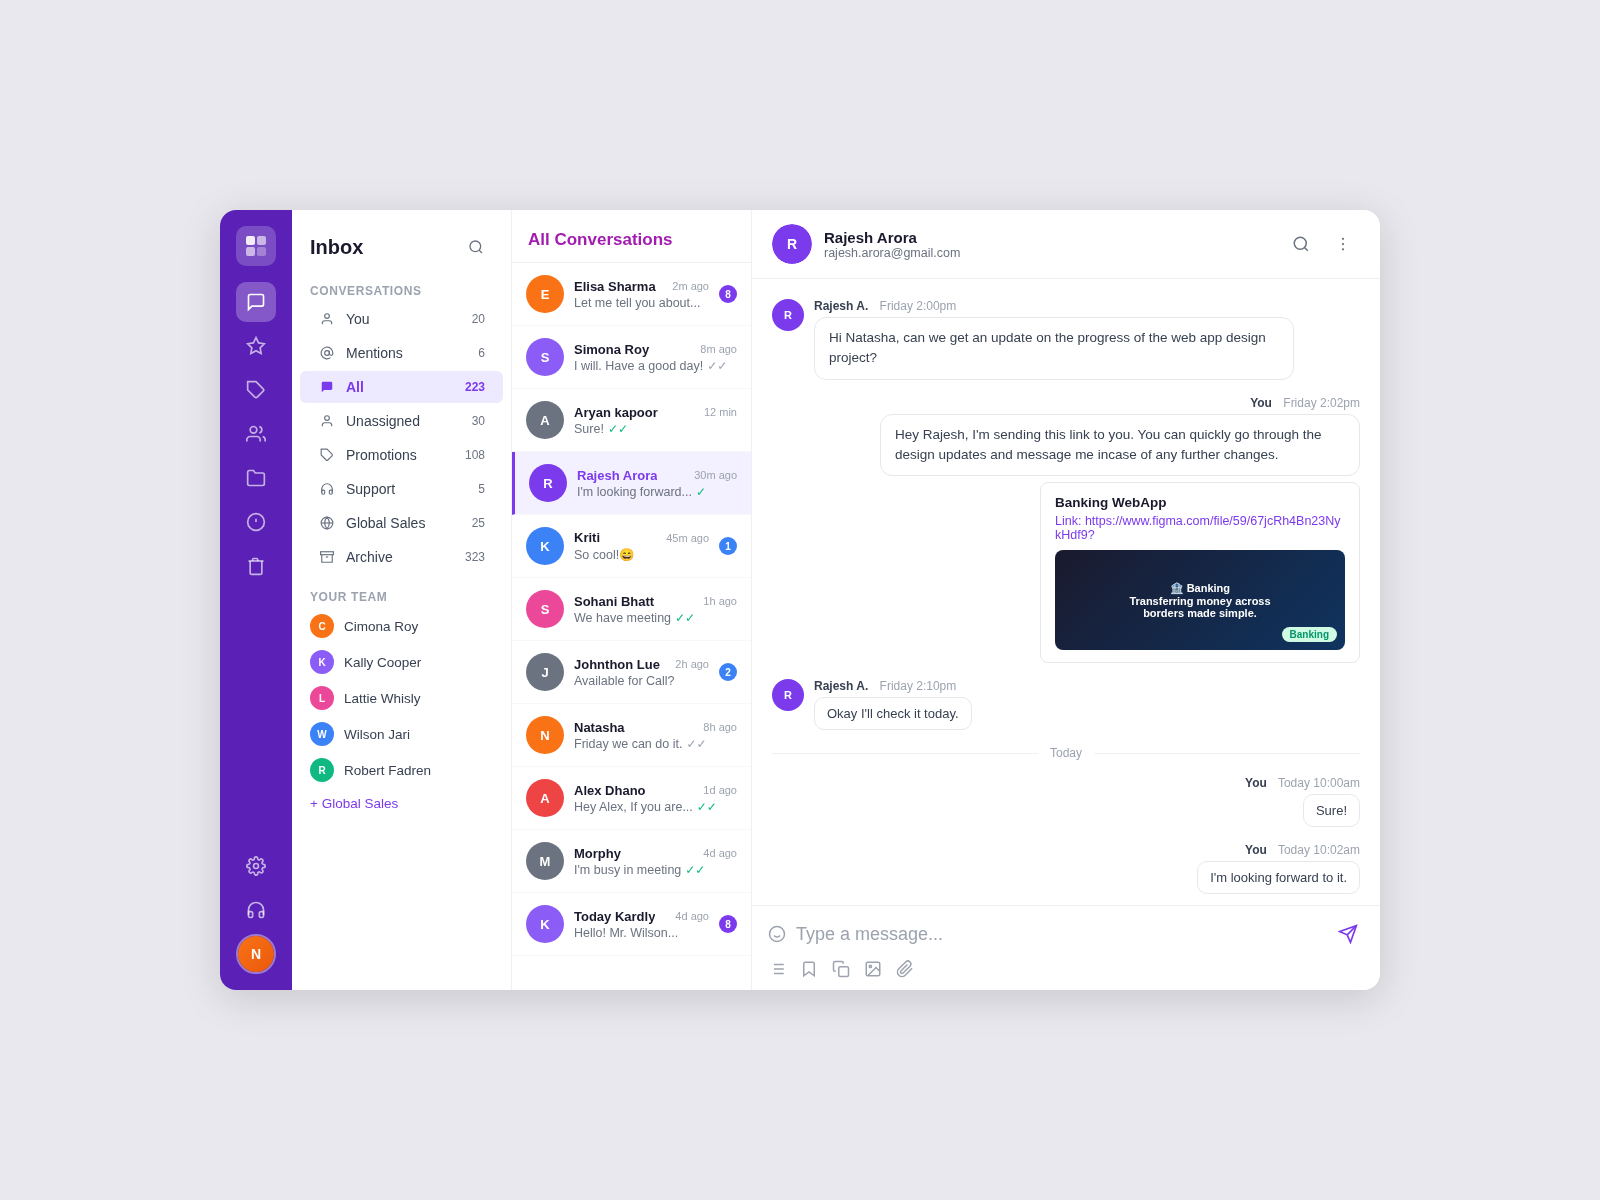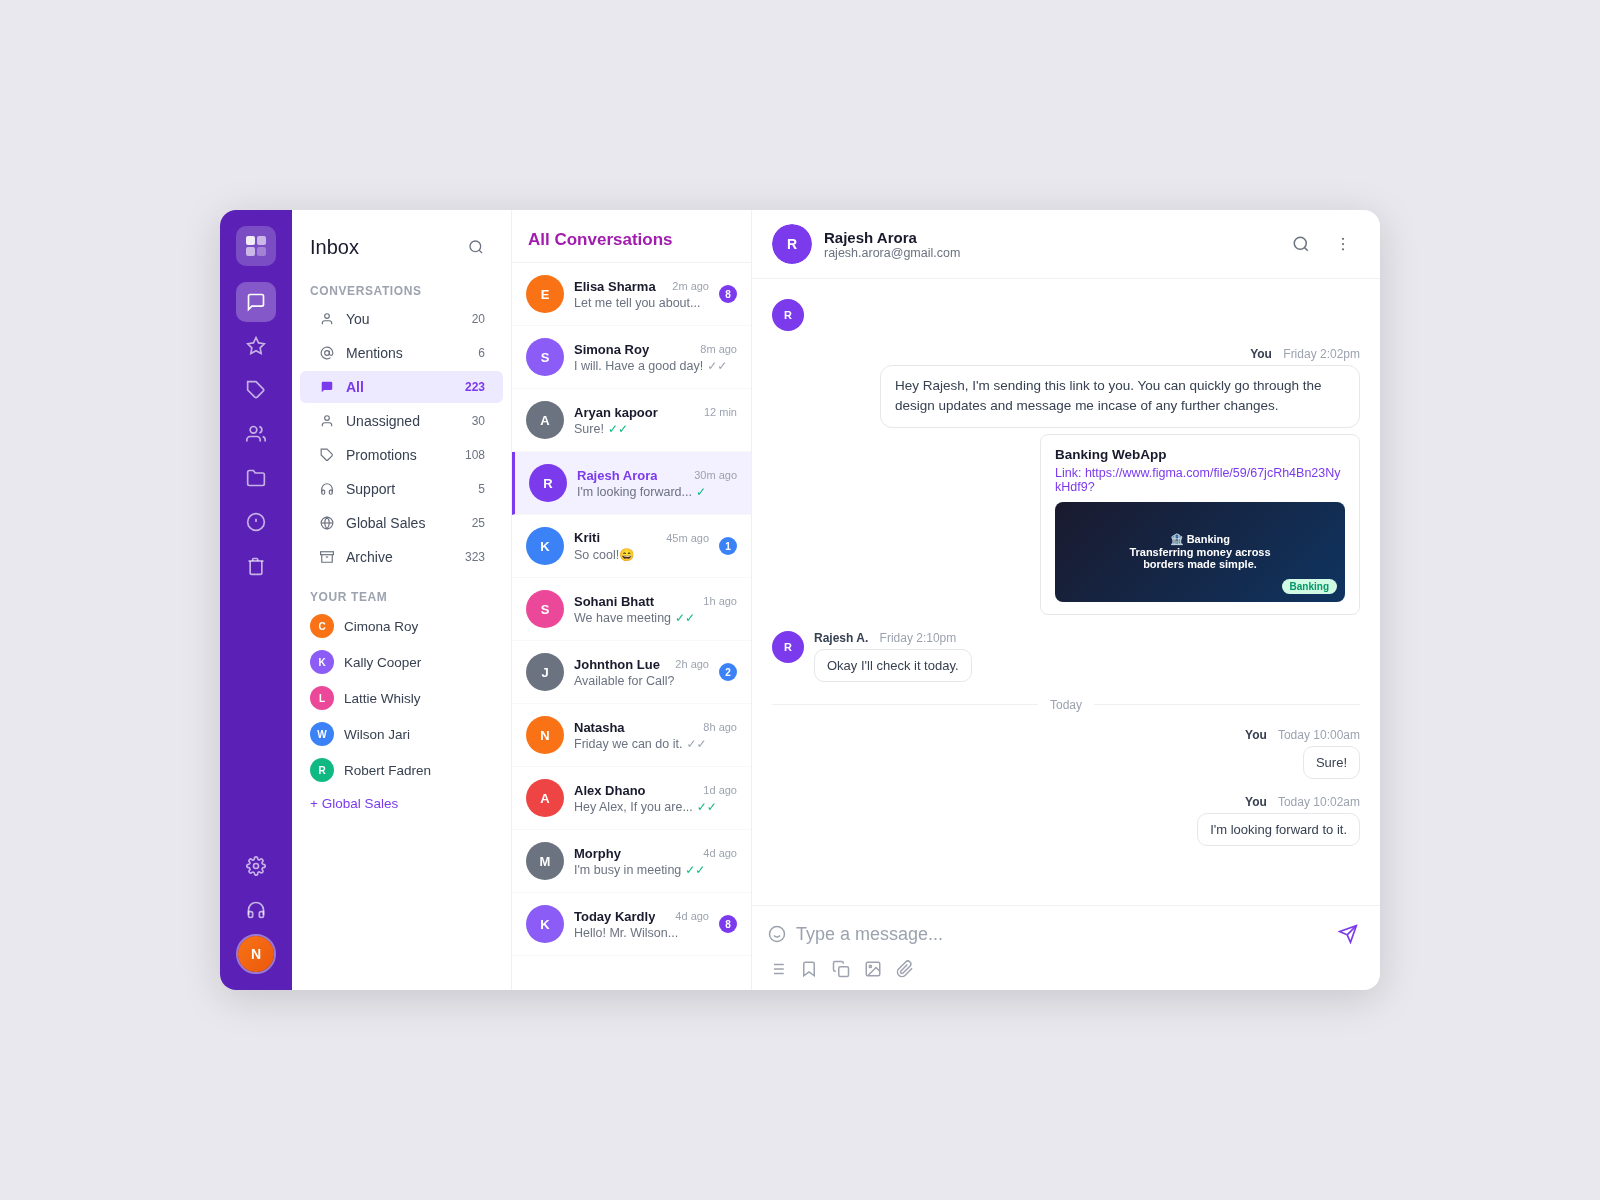--- a/index.html
+++ b/index.html
@@ -84,21 +84,21 @@
       overflow-y: auto;
     }
     .left-panel-header {
       display: flex;
       align-items: center;
       justify-content: space-between;
       padding: 20px 18px 12px;
     }
     .left-panel-title {
       font-size: 20px;
-      font-weight: 400;
+      font-weight: 700;
       color: #1a1a2e;
     }
     .section-label {
       font-size: 12px;
       font-weight: 600;
       color: #9ca3af;
       text-transform: uppercase;
       letter-spacing: 0.05em;
       padding: 8px 18px 4px;
     }
@@ -891,20 +891,29 @@
         </div>
       </div>
     </div>
 
     <div class="chat-messages">
 
       <div class="msg-group">
         <div class="msg-row">
           <div class="msg-avatar">
             <div class="msg-avatar-inner" style="background:#7c3aed;">R</div>
+          </div>
+          <div class="msg-content">
+            <div class="msg-meta">
+              <span class="sender">Rajesh A.</span>
+              <span>Friday 2:00pm</span>
+            </div>
+            <div class="msg-bubble">
+              Hi Natasha, can we get an update on the progress of the web app design project?
+            </div>
           </div>
         </div>
       </div>
 
       <div class="msg-group">
         <div class="msg-row outgoing">
           <div class="msg-content">
             <div class="msg-meta">
               <span class="sender">You</span>
               <span>Friday 2:02pm</span>

